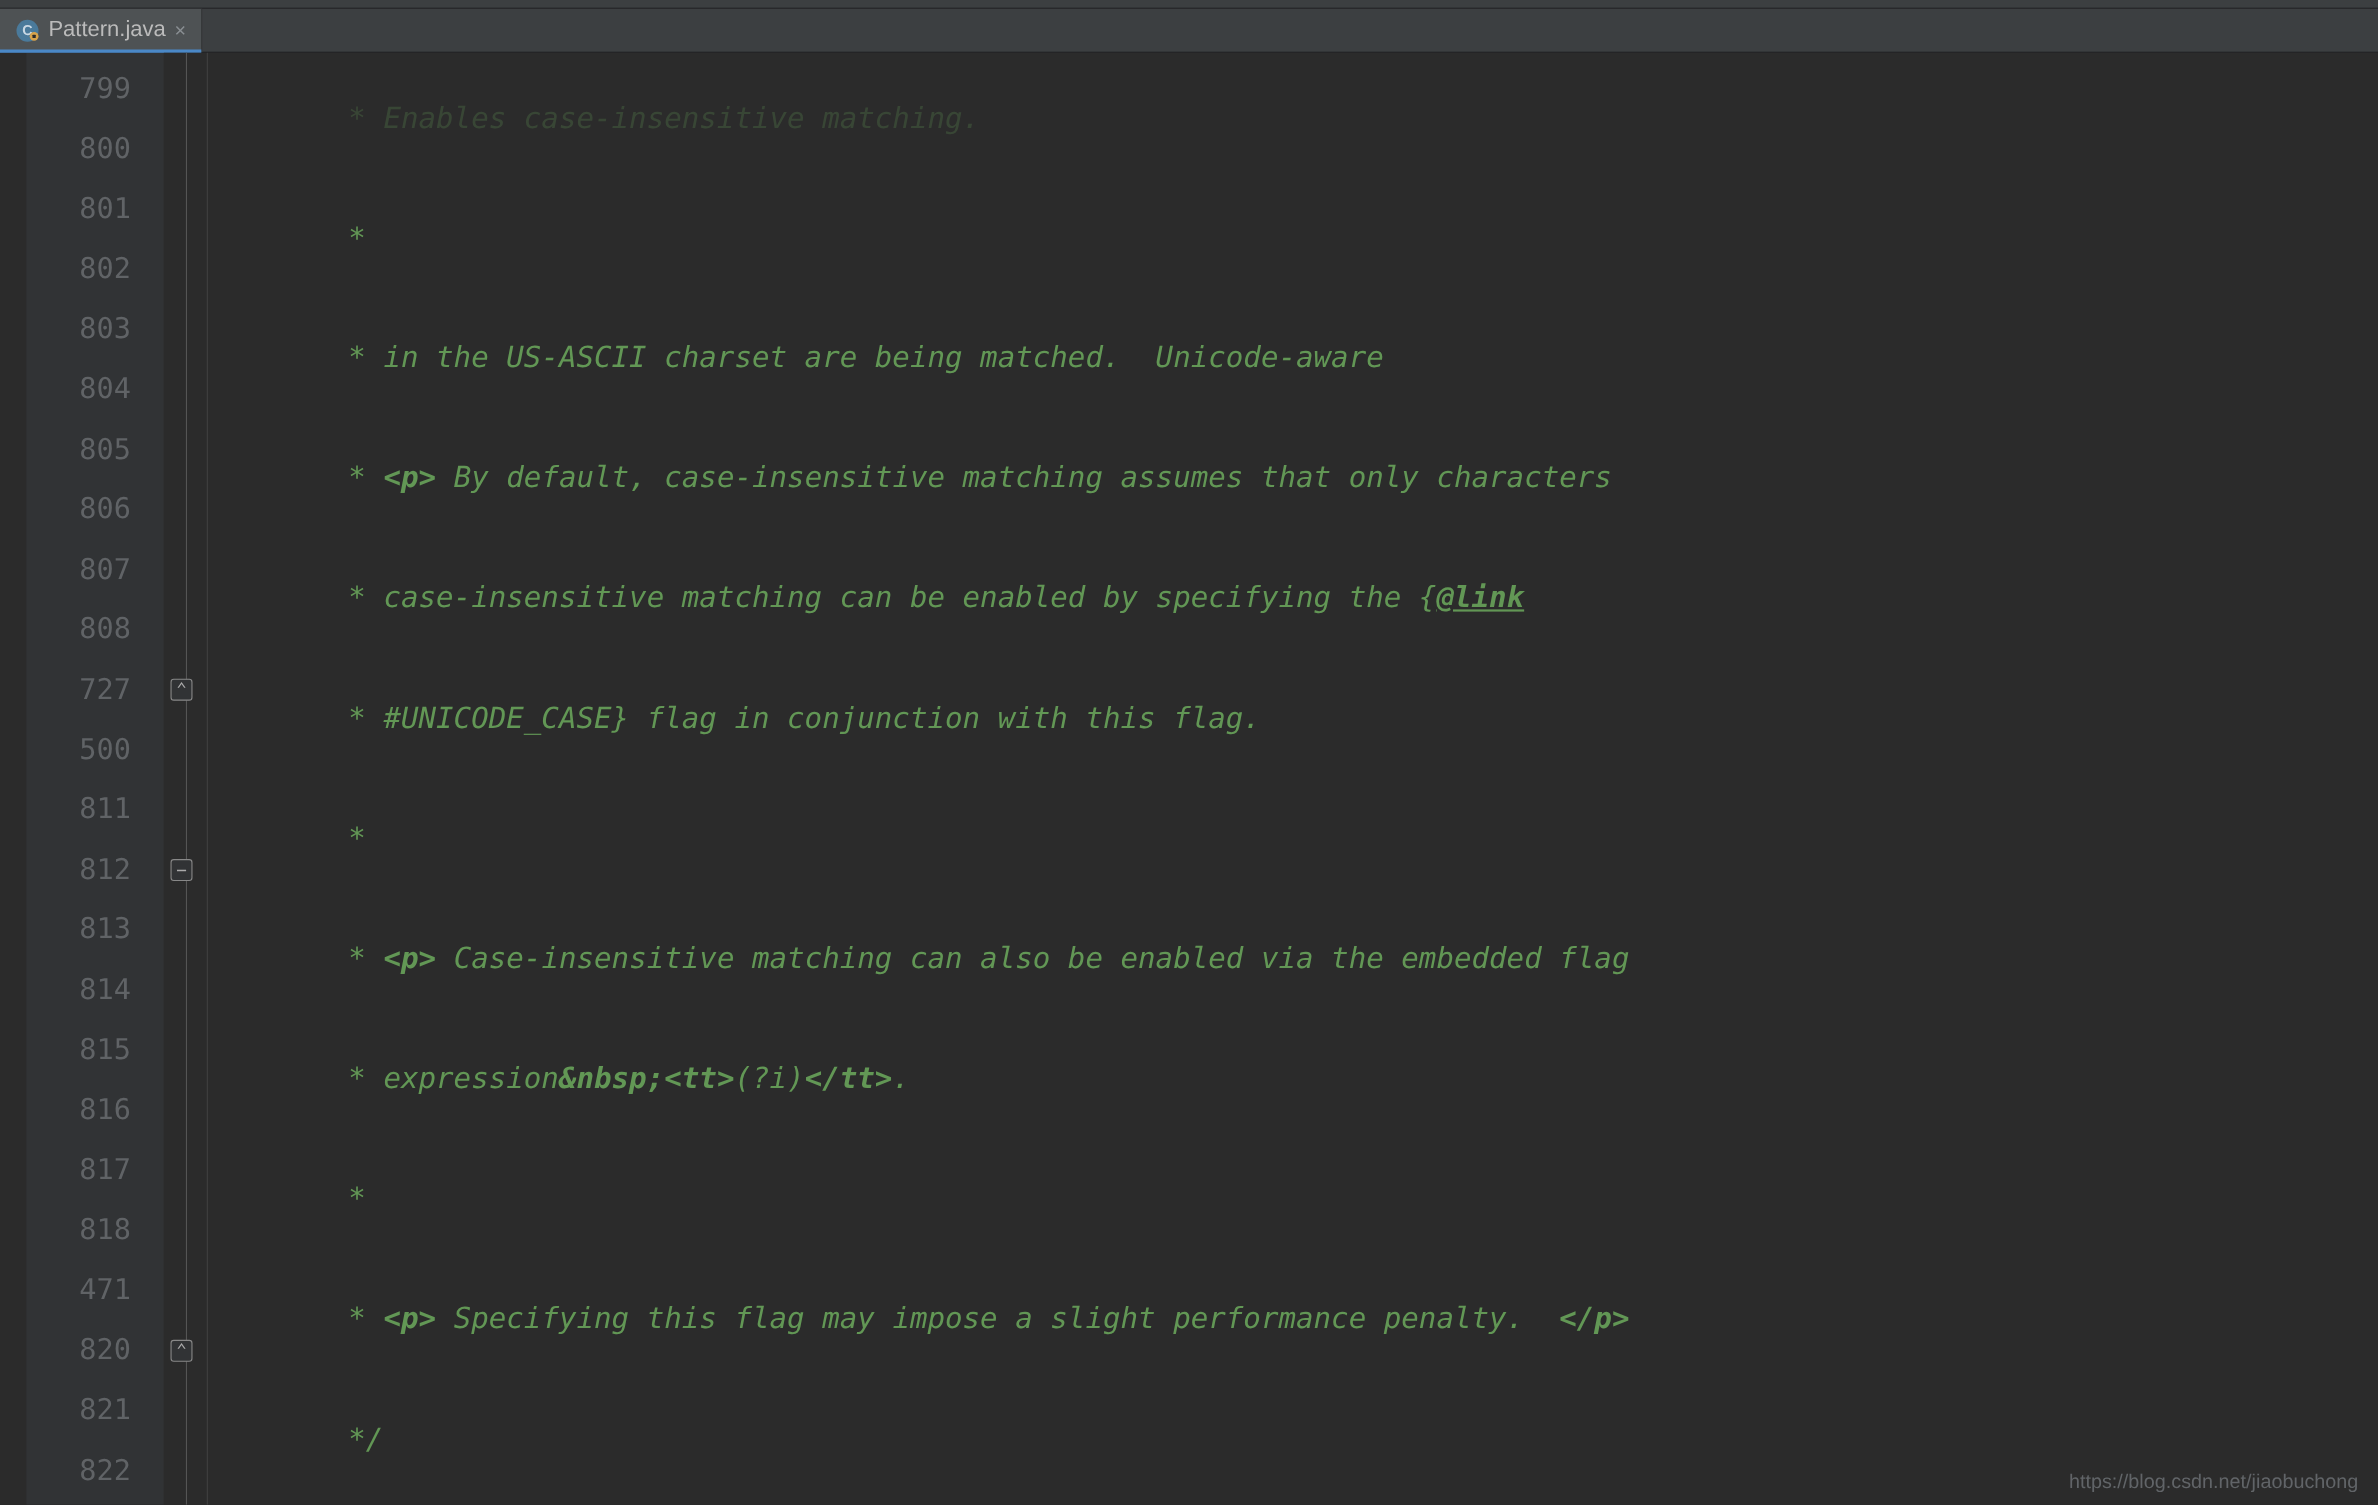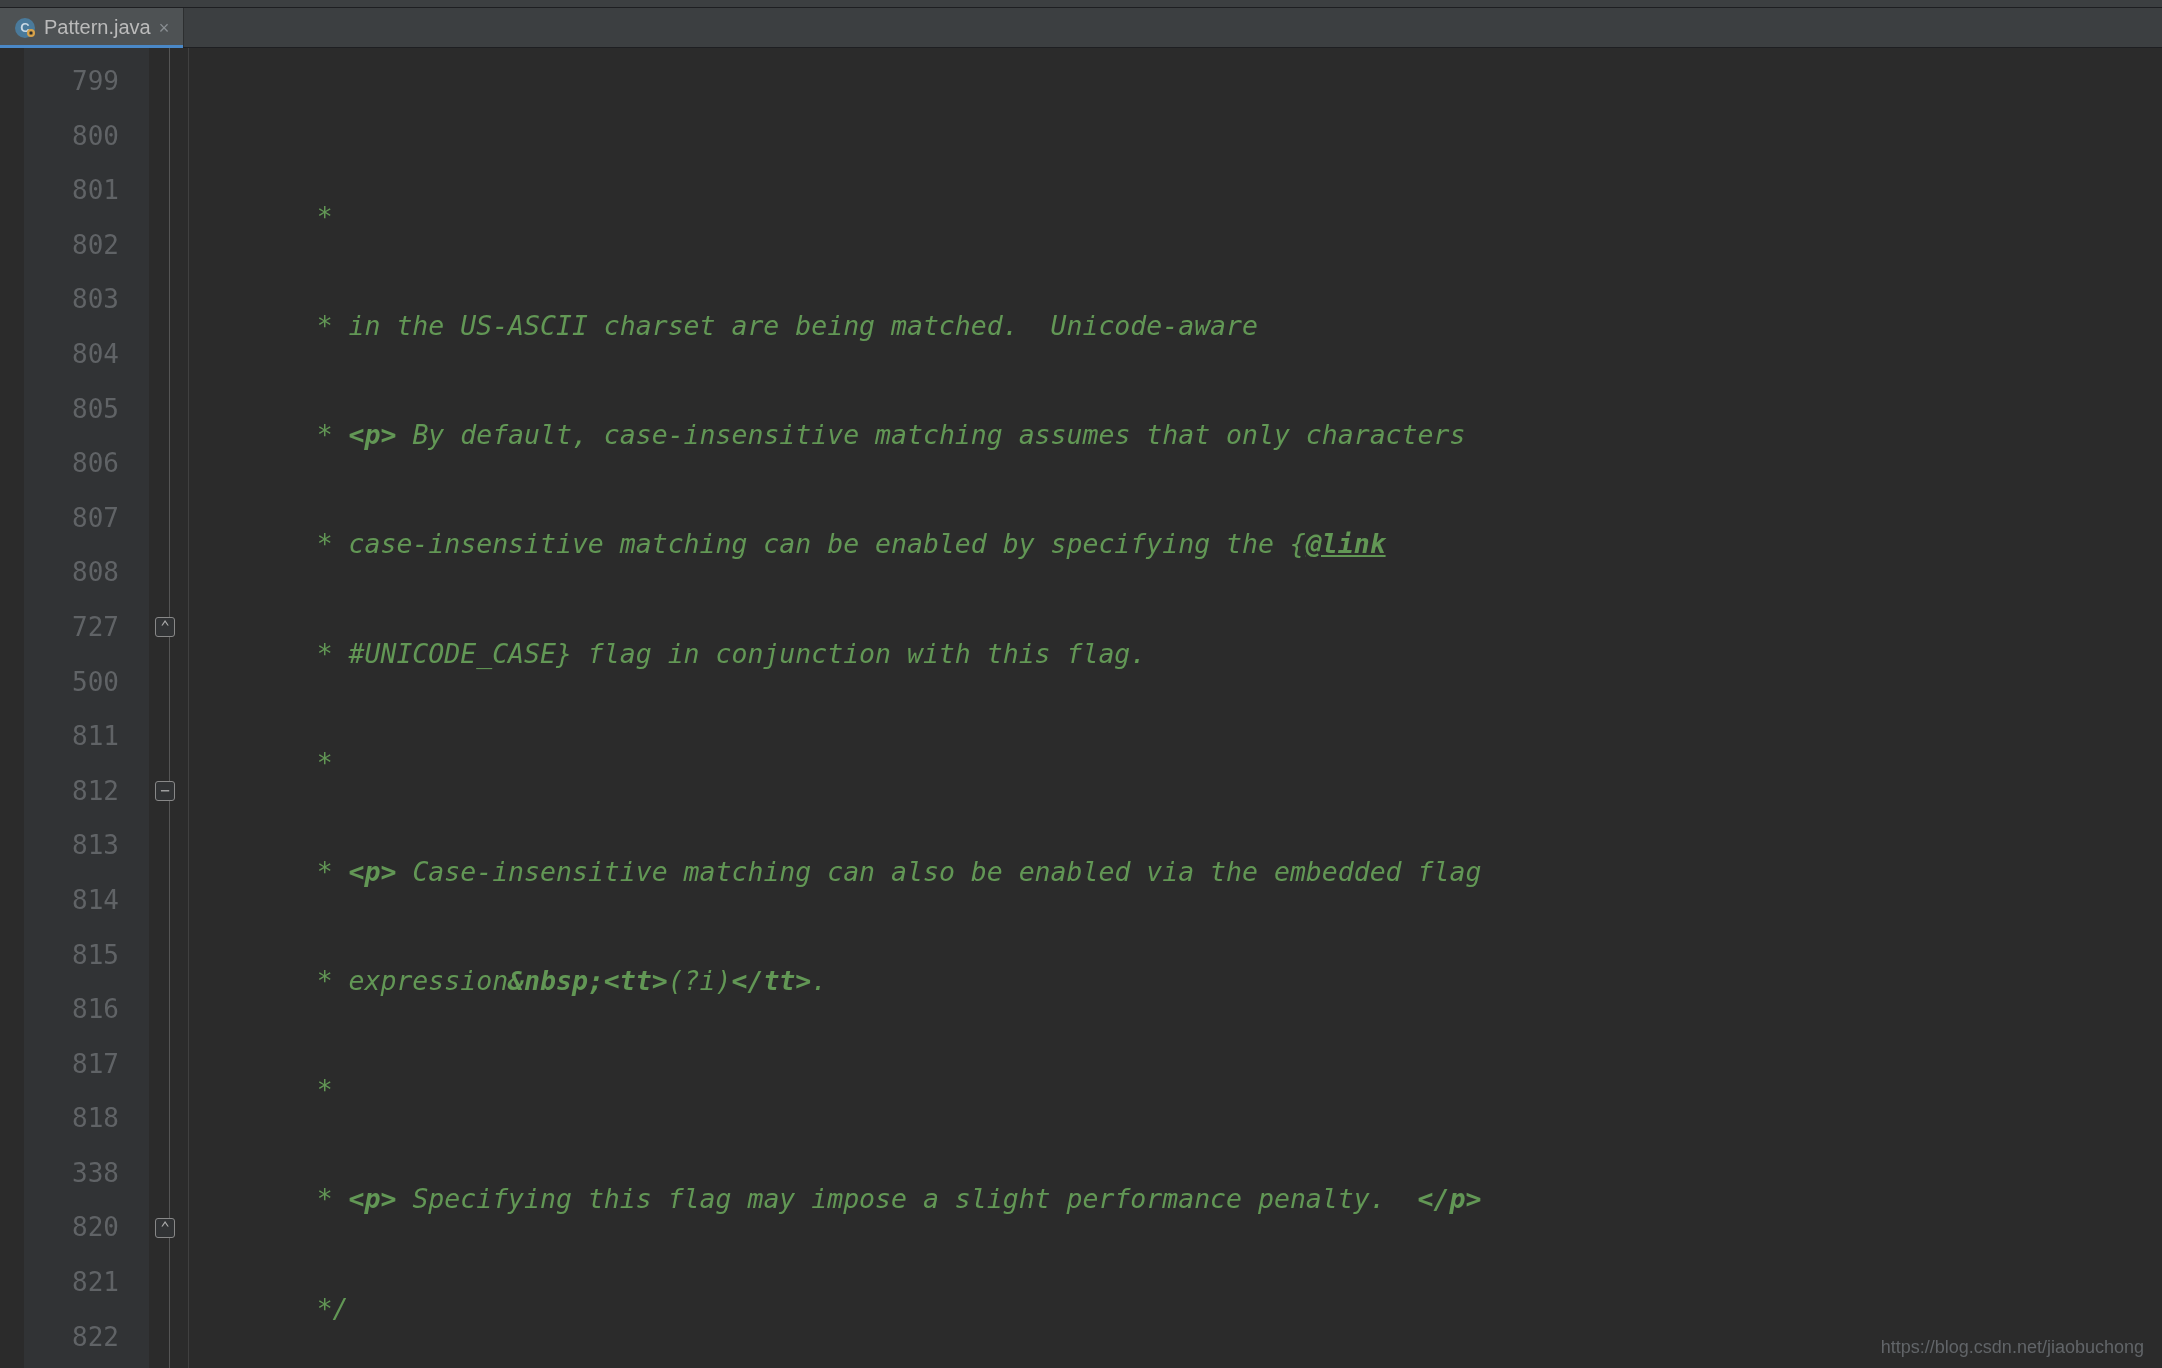--- a/index.html
+++ b/index.html
@@ -157,33 +157,33 @@
       <div class="ln">727</div>
       <div class="ln">500</div>
       <div class="ln">811</div>
       <div class="ln">812</div>
       <div class="ln">813</div>
       <div class="ln">814</div>
       <div class="ln">815</div>
       <div class="ln">816</div>
       <div class="ln">817</div>
       <div class="ln">818</div>
-      <div class="ln">338</div>
+      <div class="ln">471</div>
       <div class="ln">820</div>
       <div class="ln">821</div>
       <div class="ln">822</div>
     </div>
   <div class="fold-strip" id="fold-strip">
     <div class="fold-line"></div>
   <div class="fold-mark" style="top: 569.3px;">⌃</div>
       <div class="fold-mark" style="top: 733.1px;">−</div>
       <div class="fold-mark" style="top: 1169.9px;">⌃</div>
     </div>
   <div class="code" id="code">
-<div class="row" style="opacity:.25; margin-top:-28px"><span class="c-comment">       </span></div>
+<div class="row" style="opacity:.25; margin-top:-28px"><span class="c-comment">       </span><span class="c-comment"> * Enables case-insensitive matching.</span></div>
 <div class="row"><span class="c-comment">       </span><span class="c-comment"> *</span></div>
 <div class="row"><span class="c-comment">       </span><span class="c-comment"> * in the US-ASCII charset are being matched.  Unicode-aware</span></div>
 <div class="row"><span class="c-comment">       </span><span class="c-comment"> * </span><span class="c-tag">&lt;p&gt;</span><span class="c-comment"> By default, case-insensitive matching assumes that only characters</span></div>
 <div class="row"><span class="c-comment">       </span><span class="c-comment"> * case-insensitive matching can be enabled by specifying the {</span><span class="c-link">@link</span></div>
 <div class="row"><span class="c-comment">       </span><span class="c-comment"> * #UNICODE_CASE} flag in conjunction with this flag.</span></div>
 <div class="row"><span class="c-comment">       </span><span class="c-comment"> *</span></div>
 <div class="row"><span class="c-comment">       </span><span class="c-comment"> * </span><span class="c-tag">&lt;p&gt;</span><span class="c-comment"> Case-insensitive matching can also be enabled via the embedded flag</span></div>
 <div class="row"><span class="c-comment">       </span><span class="c-comment"> * expression</span><span class="c-tag">&amp;nbsp;</span><span class="c-tag">&lt;tt&gt;</span><span class="c-comment">(?i)</span><span class="c-tag">&lt;/tt&gt;</span><span class="c-comment">.</span></div>
 <div class="row"><span class="c-comment">       </span><span class="c-comment"> *</span></div>
 <div class="row"><span class="c-comment">       </span><span class="c-comment"> * </span><span class="c-tag">&lt;p&gt;</span><span class="c-comment"> Specifying this flag may impose a slight performance penalty.  </span><span class="c-tag">&lt;/p&gt;</span></div>

